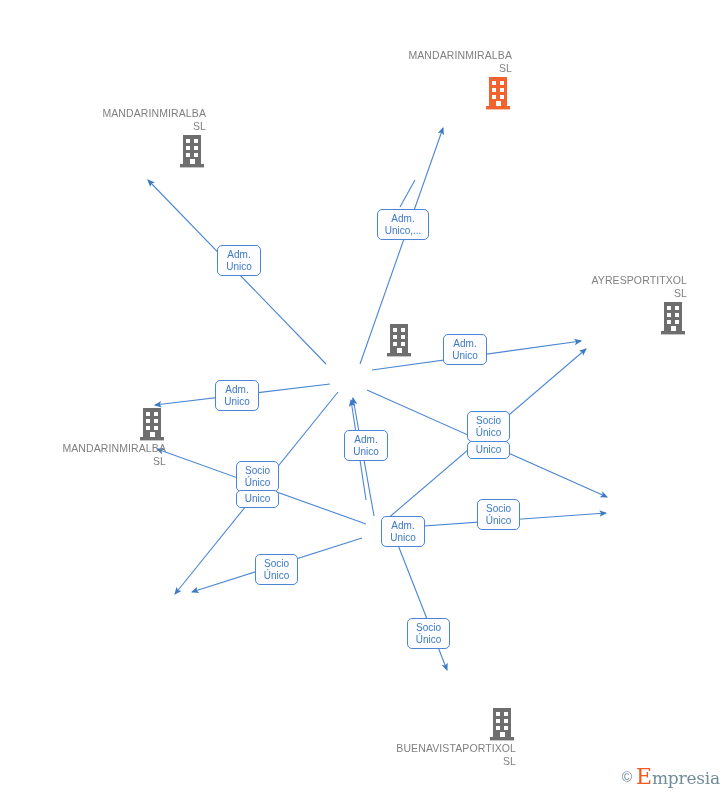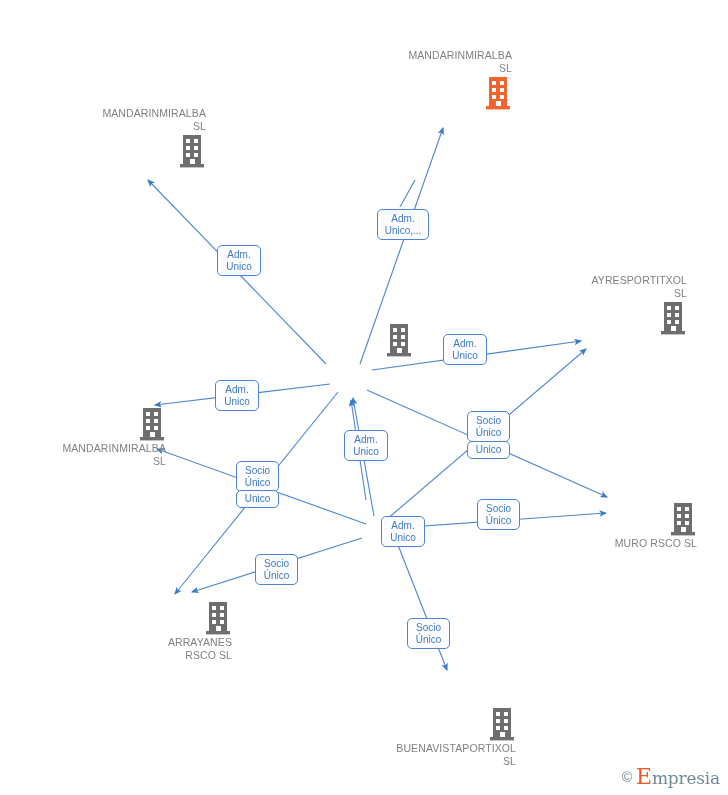--- a/index.html
+++ b/index.html
@@ -206,55 +206,22 @@
         <rect x="16" y="12" width="4" height="4" fill="#ffffff"></rect>
         <rect x="8" y="19" width="4" height="4" fill="#ffffff"></rect>
         <rect x="16" y="19" width="4" height="4" fill="#ffffff"></rect>
         <rect x="12" y="25" width="5" height="5" fill="#ffffff"></rect>
       </svg>
     </span>
     <div class="node-label">MANDARINMIRALBA
 SL</div>
   </div>
 
-  <div class="node label-below" style="left:632px; top:501px;">
-    <span class="node-icon">
-      <svg width="28" height="34" viewBox="0 0 28 34" xmlns="http://www.w3.org/2000/svg">
-        <rect x="5" y="1" width="18" height="29" fill="#6e6e6e"></rect>
-        <rect x="2" y="30" width="24" height="3.4" fill="#6e6e6e"></rect>
-        <rect x="8" y="5" width="4" height="4" fill="#ffffff"></rect>
-        <rect x="16" y="5" width="4" height="4" fill="#ffffff"></rect>
-        <rect x="8" y="12" width="4" height="4" fill="#ffffff"></rect>
-        <rect x="16" y="12" width="4" height="4" fill="#ffffff"></rect>
-        <rect x="8" y="19" width="4" height="4" fill="#ffffff"></rect>
-        <rect x="16" y="19" width="4" height="4" fill="#ffffff"></rect>
-        <rect x="12" y="25" width="5" height="5" fill="#ffffff"></rect>
-      </svg>
-    </span>
-    <div class="node-label">MURO RSCO  SL</div>
-  </div>
-
-
-  <div class="node label-below" style="left:167px; top:600px;">
-    <span class="node-icon">
-      <svg width="28" height="34" viewBox="0 0 28 34" xmlns="http://www.w3.org/2000/svg">
-        <rect x="5" y="1" width="18" height="29" fill="#6e6e6e"></rect>
-        <rect x="2" y="30" width="24" height="3.4" fill="#6e6e6e"></rect>
-        <rect x="8" y="5" width="4" height="4" fill="#ffffff"></rect>
-        <rect x="16" y="5" width="4" height="4" fill="#ffffff"></rect>
-        <rect x="8" y="12" width="4" height="4" fill="#ffffff"></rect>
-        <rect x="16" y="12" width="4" height="4" fill="#ffffff"></rect>
-        <rect x="8" y="19" width="4" height="4" fill="#ffffff"></rect>
-        <rect x="16" y="19" width="4" height="4" fill="#ffffff"></rect>
-        <rect x="12" y="25" width="5" height="5" fill="#ffffff"></rect>
-      </svg>
-    </span>
-    <div class="node-label">ARRAYANES
-RSCO  SL</div>
-  </div>
+
+
 
   <div class="node label-below" style="left:451px; top:706px;">
     <span class="node-icon">
       <svg width="28" height="34" viewBox="0 0 28 34" xmlns="http://www.w3.org/2000/svg">
         <rect x="5" y="1" width="18" height="29" fill="#6e6e6e"></rect>
         <rect x="2" y="30" width="24" height="3.4" fill="#6e6e6e"></rect>
         <rect x="8" y="5" width="4" height="4" fill="#ffffff"></rect>
         <rect x="16" y="5" width="4" height="4" fill="#ffffff"></rect>
         <rect x="8" y="12" width="4" height="4" fill="#ffffff"></rect>
         <rect x="16" y="12" width="4" height="4" fill="#ffffff"></rect>

